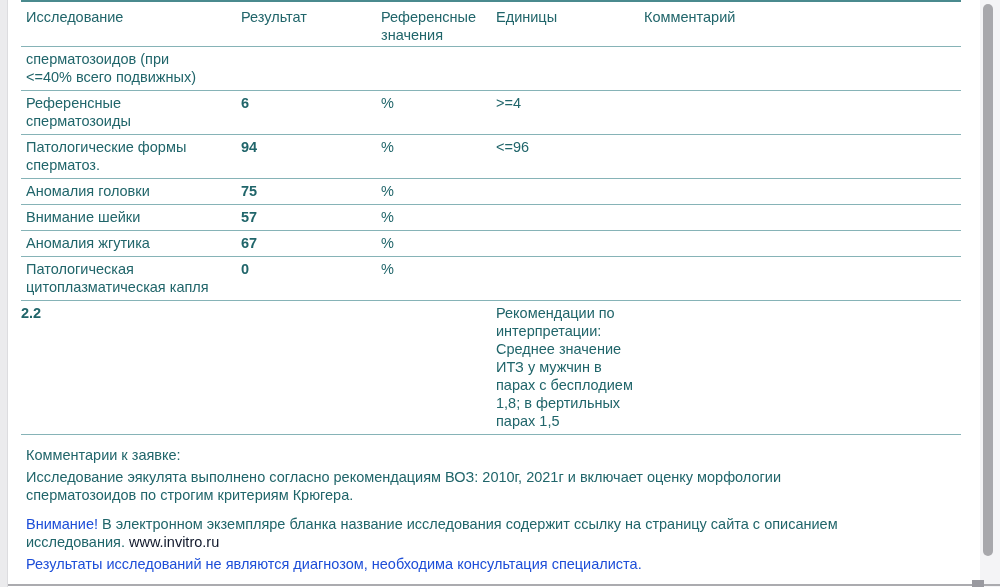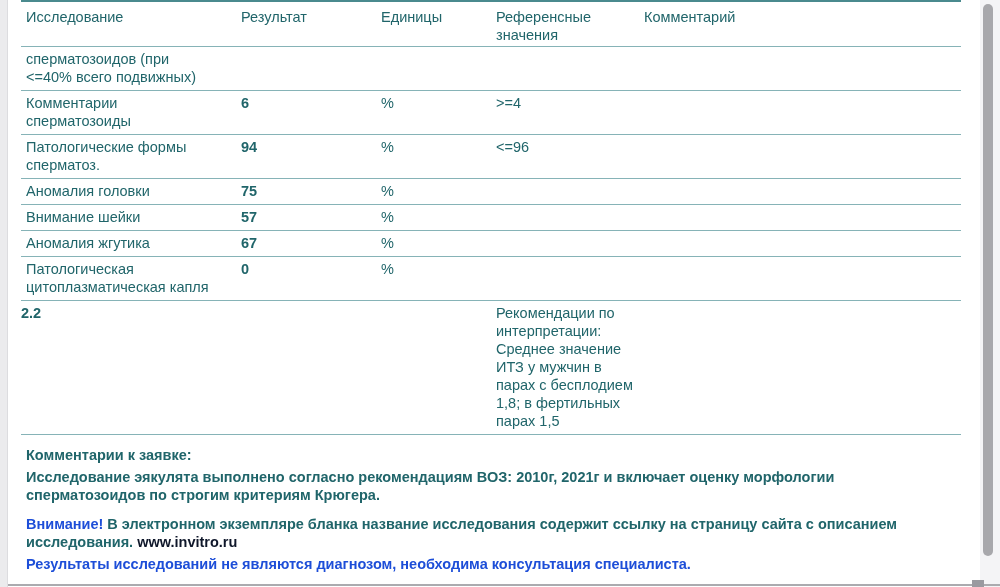--- a/index.html
+++ b/index.html
@@ -35,54 +35,54 @@
     padding:3px 0 4px 0;
   }
   .grid-row.header{padding-top:6px;padding-bottom:2px;}
   .cell{white-space:pre-line;padding-right:8px;}
   .cell.c1{padding-left:5px;}
   .bold{font-weight:bold;}
   .section-row{
     border-bottom:1px solid #86b3b7;padding:2px 0 2px 5px;font-weight:bold;
   }
   .footer{margin-top:11px;padding-left:5px;}
-  .footer p{margin:4px 0 0 0;white-space:pre-line;font-weight:bold;}
+  .footer p{margin:4px 0 0 0;white-space:pre-line;}
   .footer .comments-body{margin-bottom:11px;}
   .orange{color:#1d4ed8;}
   .link{color:#0f172a;cursor:pointer;white-space:nowrap;}
   .warn-line{margin-bottom:0;}
 </style>
 </head>
 <body>
 
 <div class="left-strip"></div>
 
 <div class="page">
   <div class="toprule"></div>
 
   <div class="grid-row header">
     <div class="cell c1">Исследование</div>
     <div class="cell">Результат</div>
+    <div class="cell">Референсные значения</div>
     <div class="cell">Единицы</div>
-    <div class="cell">Референсные значения</div>
     <div class="cell">Комментарий</div>
   </div>
 
   <div class="grid-row">
     <div class="cell c1">сперматозоидов (при
 &lt;=40% всего подвижных)</div>
     <div class="cell bold"></div>
     <div class="cell"></div>
     <div class="cell"></div>
     <div class="cell"></div>
   </div>
 
 
   <div class="grid-row">
-    <div class="cell c1">Комментарии
+    <div class="cell c1">Референсные
 сперматозоиды</div>
     <div class="cell bold">6</div>
     <div class="cell">%</div>
     <div class="cell">&gt;=4</div>
     <div class="cell"></div>
   </div>
 
   <div class="grid-row">
     <div class="cell c1">Патологические формы
 сперматоз.</div>

